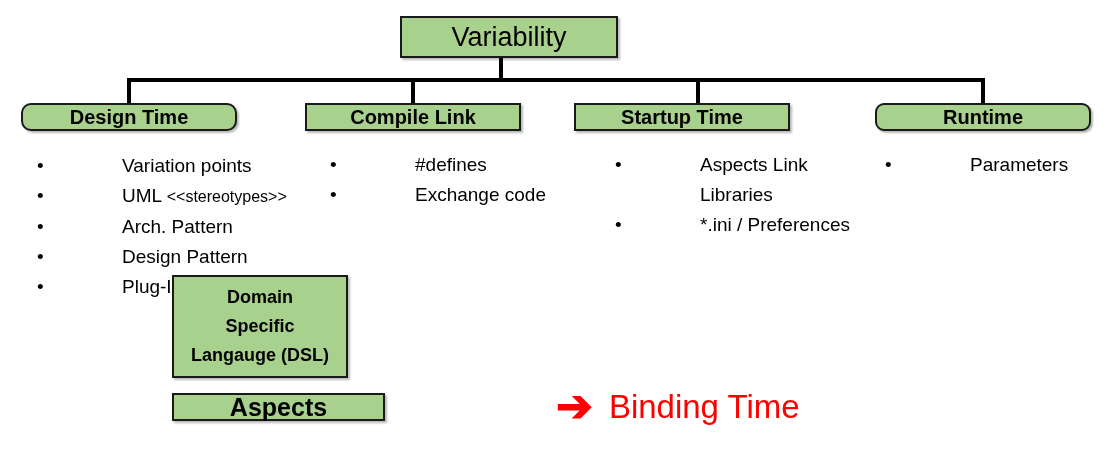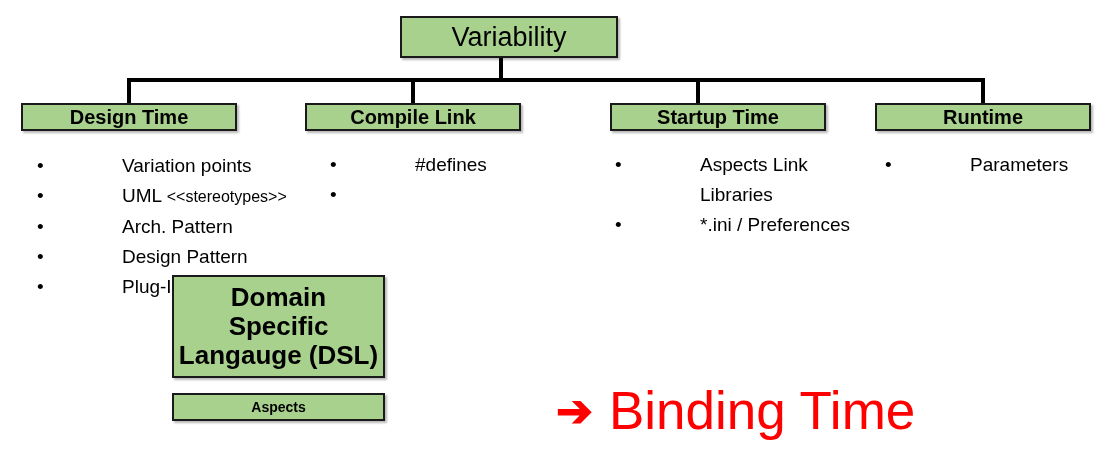--- a/index.html
+++ b/index.html
@@ -22,44 +22,44 @@
     position:absolute;
     background:var(--box-fill);
     border:2px solid var(--box-border);
     box-shadow:2px 2px 2px rgba(0,0,0,0.28);
     box-sizing:border-box;
     display:flex;align-items:center;justify-content:center;
     text-align:center;
   }
   .root-box{left:400px;top:16px;width:218px;height:42px;font-size:27px;}
   .hdr{top:103px;width:216px;height:28px;font-size:20px;font-weight:bold;}
-  .hdr-0{left:21px;}
+  .hdr-0{left:21px;border-radius:10px;}
   .hdr-1{left:305px;}
-  .hdr-2{left:610px;}
-  .hdr-3{left:875px;}
+  .hdr-2{left:574px;}
+  .hdr-3{left:875px;border-radius:9px;}
   .line{position:absolute;background:var(--connector);}
   .col-list{position:absolute;font-size:19px;line-height:30px;}
   .col-list-0{left:21px;top:151px;padding-left:16px;}
   .col-list-1{left:305px;top:150px;padding-left:25px;}
   .col-list-2{left:590px;top:150px;padding-left:25px;}
   .col-list-3{left:875px;top:150px;padding-left:10px;}
   .li{display:flex;align-items:flex-start;}
   .bullet{width:37px;flex:0 0 37px;font-size:19px;}
   .li-text{white-space:nowrap;margin-left:48px;}
   .li-text.wrap{white-space:normal;max-width:175px;}
   .suffix{font-size:16px;}
-  .dsl-box{left:172px;top:275px;width:213px;height:103px;font-size:26px;font-weight:bold;line-height:29px;white-space:pre-line;}
-  .aspects-box{left:172px;top:393px;width:213px;height:28px;font-size:14px;font-weight:bold;}
+  .dsl-box{left:172px;top:275px;width:176px;height:103px;font-size:18px;font-weight:bold;line-height:29px;white-space:pre-line;}
+  .aspects-box{left:172px;top:393px;width:213px;height:28px;font-size:25px;font-weight:bold;}
   .binding{
     position:absolute;left:556px;top:384px;
     display:flex;align-items:center;gap:16px;
     color:var(--binding-red);
   }
   .binding .arrow{font-size:44px;font-weight:bold;line-height:1;}
-  .binding .label{font-size:53px;line-height:1;}
+  .binding .label{font-size:33px;line-height:1;}
 </style>
 </head>
 <body>
 
 <div class="canvas">
 
   <div class="box root-box">
     <span>Variability</span>
   </div>
 
@@ -106,20 +106,21 @@
     </div>
   </div>
 
   <div class="col-list col-list-1">
     <div class="li">
       <span class="bullet">•</span>
       <span class="li-text">#defines</span>
     </div>
     <div class="li">
       <span class="bullet">•</span>
+      <span class="li-text">Exchange code</span>
     </div>
   </div>
 
   <div class="col-list col-list-2">
     <div class="li">
       <span class="bullet">•</span>
       <span class="li-text wrap">Aspects Link Libraries</span>
     </div>
     <div class="li">
       <span class="bullet">•</span>

